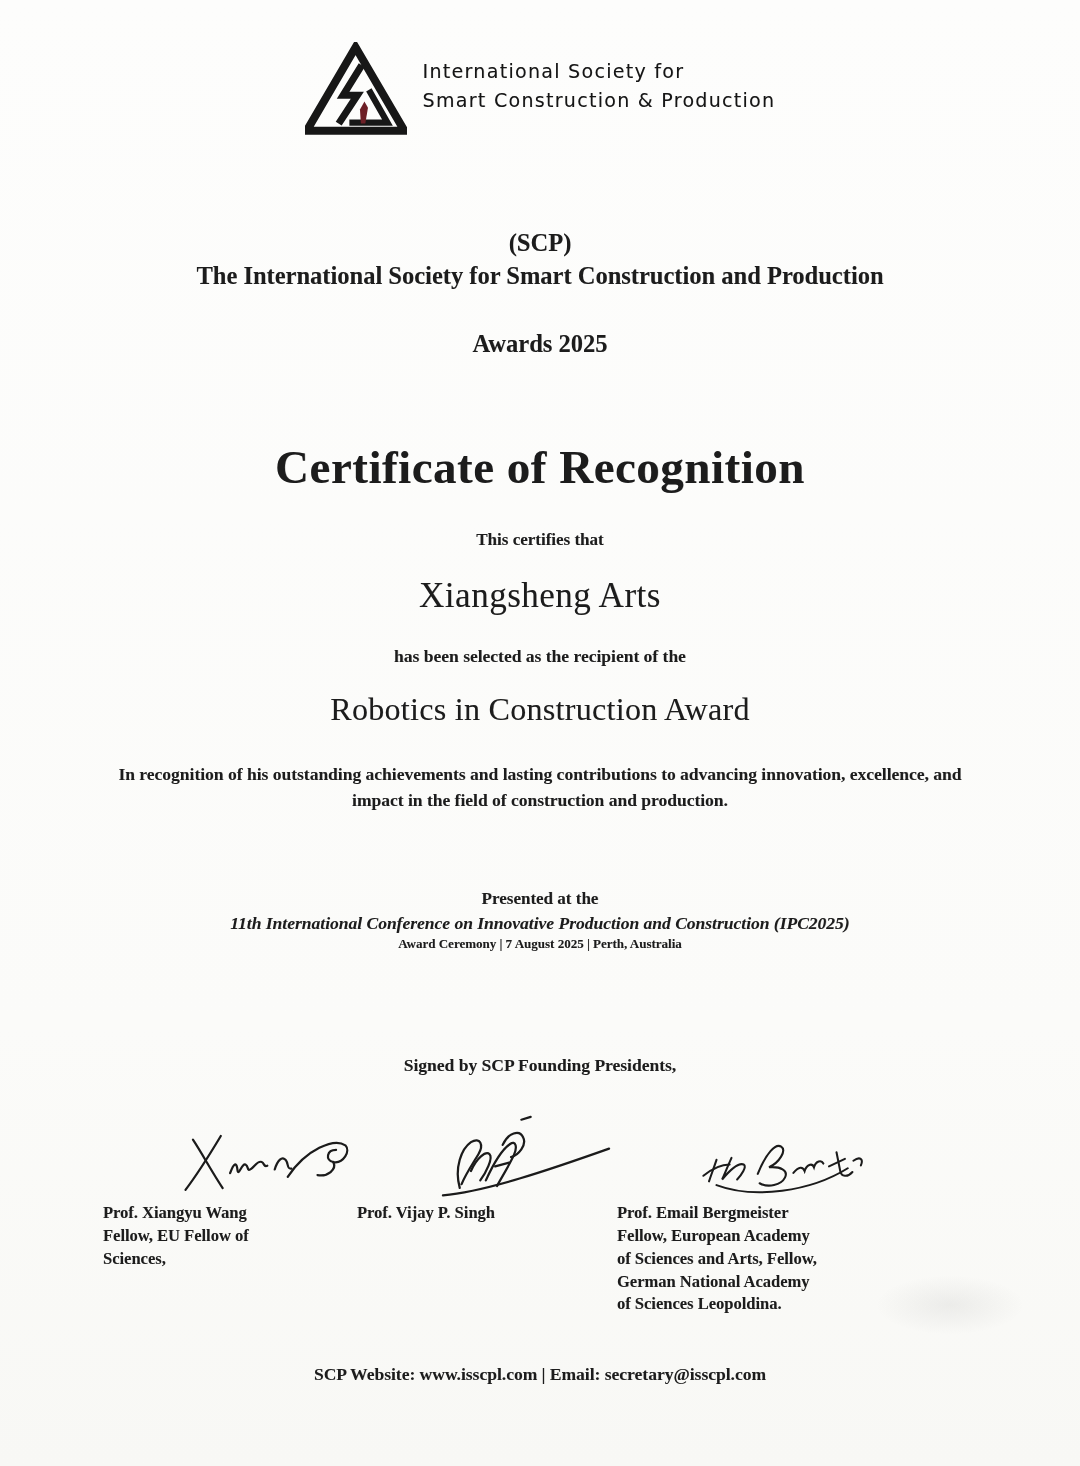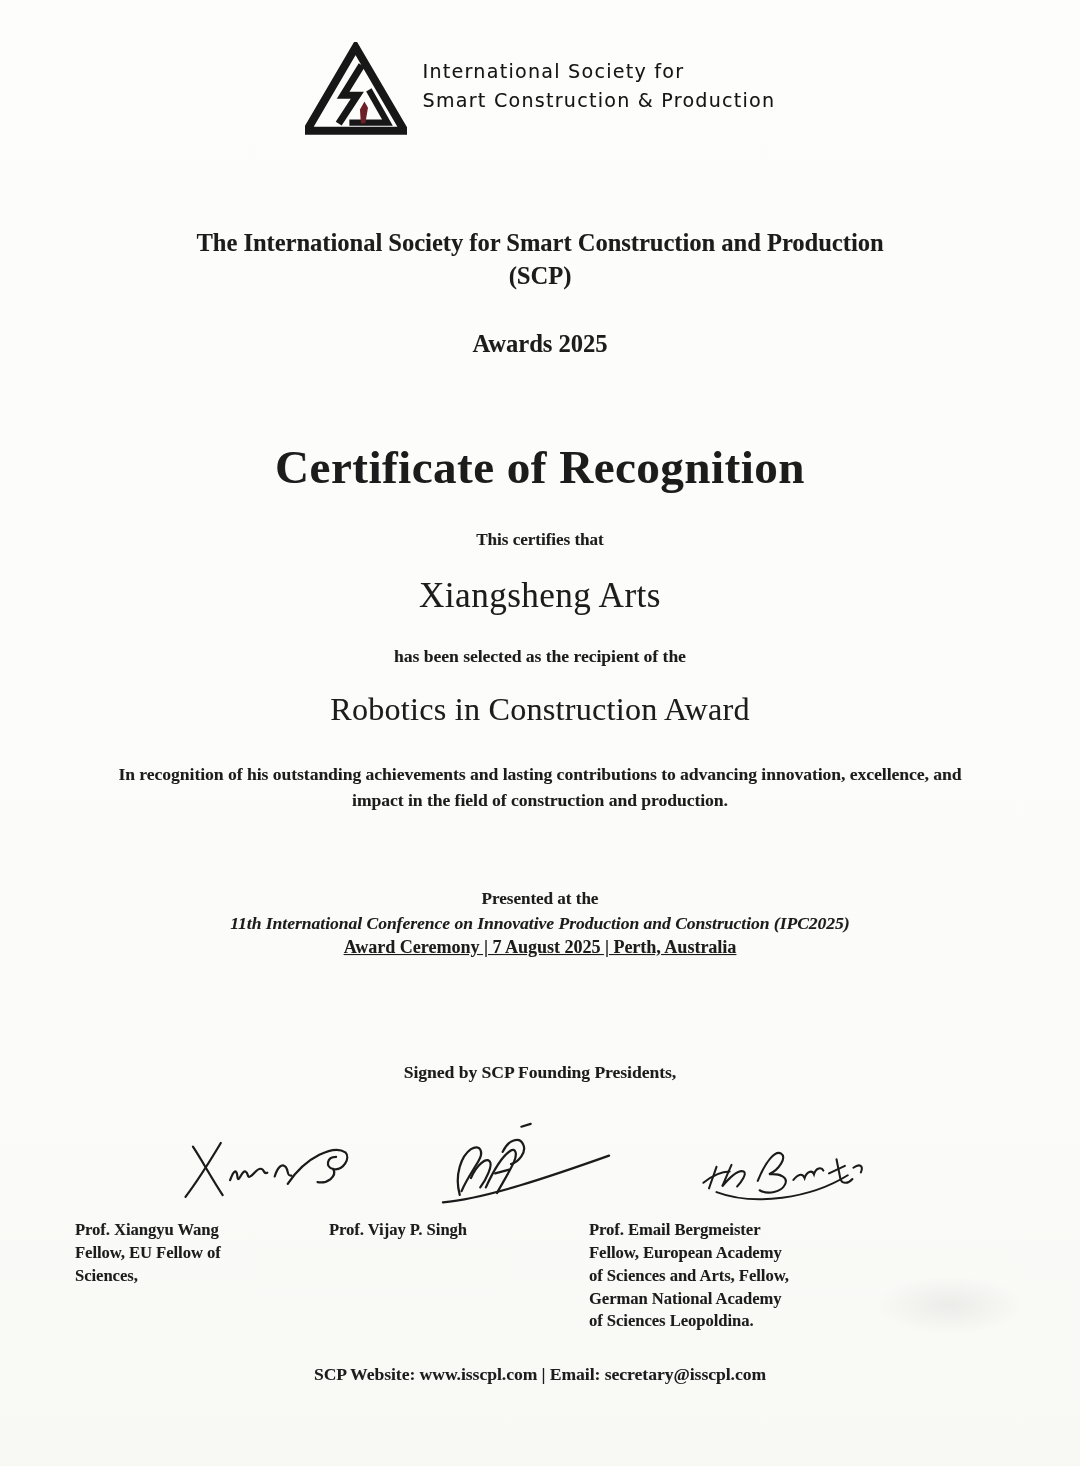--- a/index.html
+++ b/index.html
@@ -28,34 +28,34 @@
   .certifies { margin-top:36px; font-size:17px; font-weight:700; }
   .recipient { margin-top:26px; font-size:35px; font-weight:400; letter-spacing:0.5px; }
   .selected  { margin-top:30px; font-size:17.5px; font-weight:700; }
   .award     { margin-top:24px; font-size:32px; font-weight:400; letter-spacing:0.3px; }
   .recognition {
     margin:34px auto 0 auto; max-width:850px;
     font-size:17.5px; font-weight:700; line-height:1.45;
   }
   .presented { margin-top:74px; font-size:17px; font-weight:700; line-height:1.4; }
   .conference { font-size:17.5px; font-weight:700; font-style:italic; line-height:1.4; }
-  .ceremony   { font-size:18px; font-weight:700; line-height:1.4;text-decoration:underline; }
+  .ceremony   { font-size:13px; font-weight:700; line-height:1.4; }
   .signedby   { margin-top:102px; font-size:17.5px; font-weight:700; }
 
   
   .sig-row {
     display:flex; align-items:flex-end;
     padding-left:178px; margin-top:34px; height:92px;
   }
   .sig-slot1 { width:250px; }
   .sig-slot2 { width:258px; }
   .sig-slot3 { width:260px; }
   .sig-slot svg, .sig-slot1 svg, .sig-slot2 svg, .sig-slot3 svg { display:block; }
 
-  .names-row { display:flex; padding-left:75px; margin-top:10px; }
+  .names-row { display:flex; padding-left:103px; }
   .name-col { font-size:16.5px; font-weight:700; line-height:1.38; }
   .name-col1 { width:188px; margin-right:66px; }
   .name-col2 { width:198px; margin-right:62px; }
   .name-col3 { width:208px; }
   .prof-name { display:block; }
 
   
   .footer {
     position:absolute; left:0; right:0; top:1364px;
     text-align:center; font-size:17.5px; font-weight:700;
@@ -82,22 +82,22 @@
         <path d="M62,74 l5,-9 4,7 -3,18 h-5 z" fill="#6d1f26"></path>
       </svg>
     </div>
     <div class="org ink">
       <div>International Society for</div>
       <div>Smart Construction &amp; Production</div>
     </div>
   </div>
 
   <div class="center society ink">
+    <div>(SCP)</div>
     <div>The International Society for Smart Construction and Production</div>
-    <div>(SCP)</div>
   </div>
   <div class="center awards ink">Awards 2025</div>
 
   <div class="center title ink">Certificate of Recognition</div>
   <div class="center certifies ink">This certifies that</div>
   <div class="center recipient ink">Xiangsheng Arts</div>
   <div class="center selected ink">has been selected as the recipient of the</div>
   <div class="center award ink">Robotics in Construction Award</div>
   <div class="center recognition ink">In recognition of his outstanding achievements and lasting contributions to advancing innovation, excellence, and impact in the field of construction and production.</div>
 

